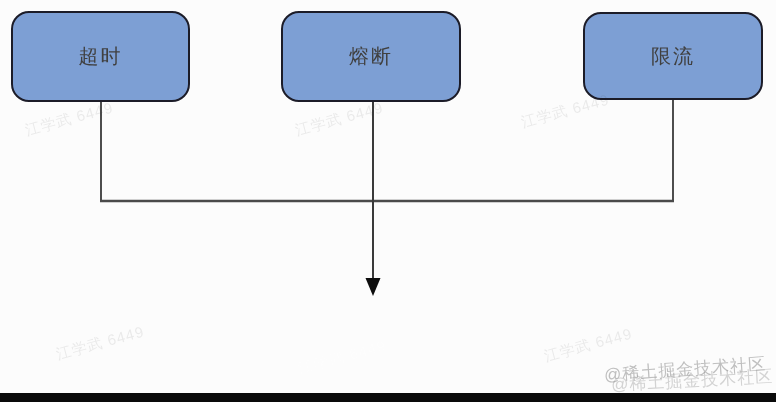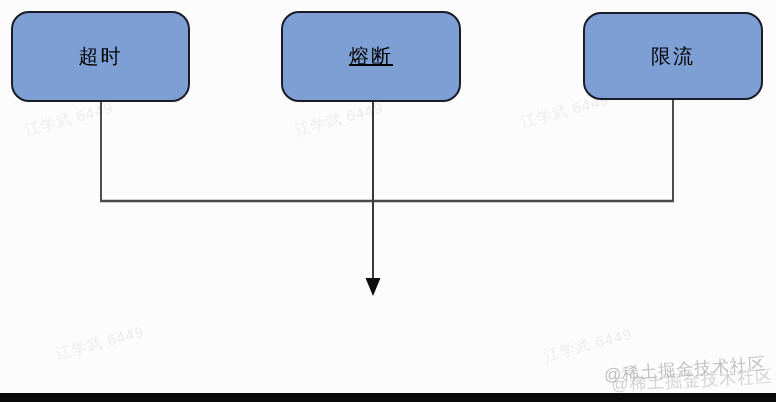--- a/index.html
+++ b/index.html
@@ -19,27 +19,27 @@
     left: 0; top: 0;
     width: 776px; height: 402px;
   }
   .node {
     position: absolute;
     display: flex; align-items: center; justify-content: center;
     background: #7d9fd4;
     border: 2px solid #1c1c28;
     border-radius: 18px;
     box-sizing: border-box;
-    color: #000000;
+    color: #404040;
     font-size: 20px;
     font-weight: 500;
     letter-spacing: 2px;
   }
   .node-timeout   { left: 11px;  top: 11px;  width: 179px; height: 91px; }
-  .node-circuit   { left: 281px; top: 11px;  width: 180px; height: 91px; text-decoration: underline; }
+  .node-circuit   { left: 281px; top: 11px;  width: 180px; height: 91px; }
   .node-ratelimit { left: 583px; top: 12px;  width: 180px; height: 88px; align-items: center; }
   .node-degrade   { left: 281px; top: 297px; width: 184px; height: 91px; }
 
   .wm {
     position: absolute;
     transform: rotate(-15deg);
     font-size: 15px;
     letter-spacing: 1px;
     color: rgba(60, 60, 60, 0.09);
     white-space: nowrap;

